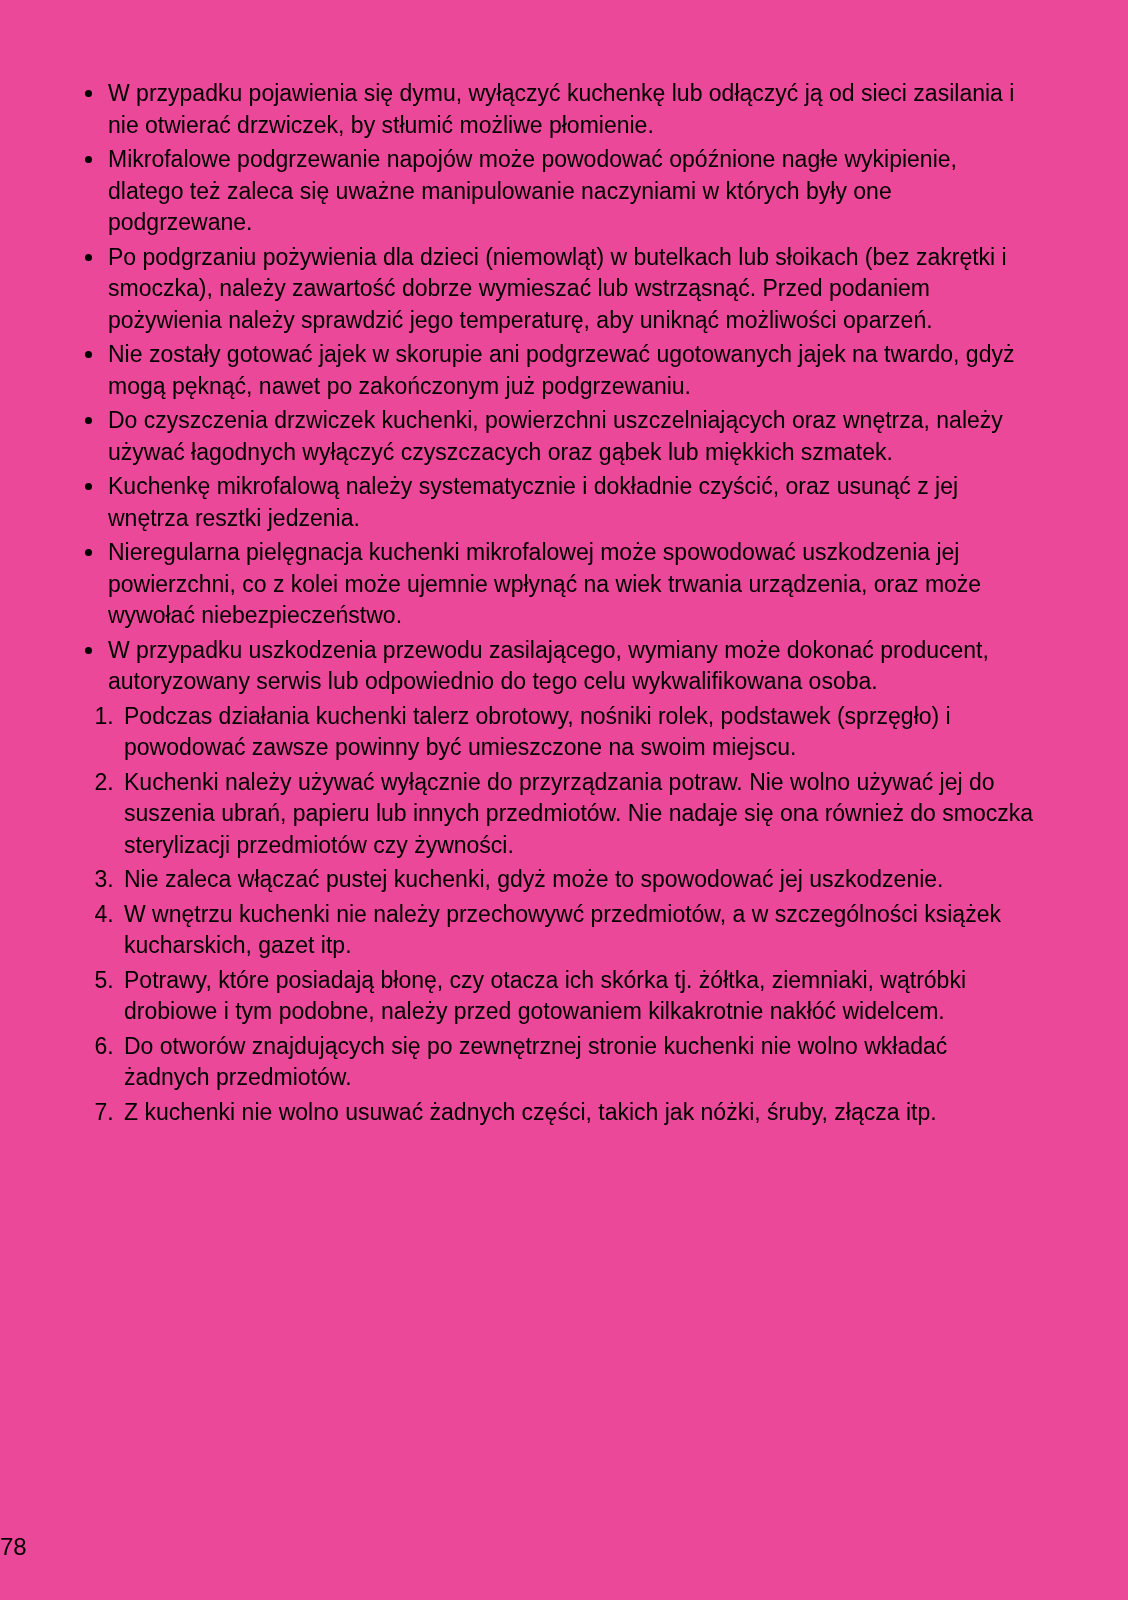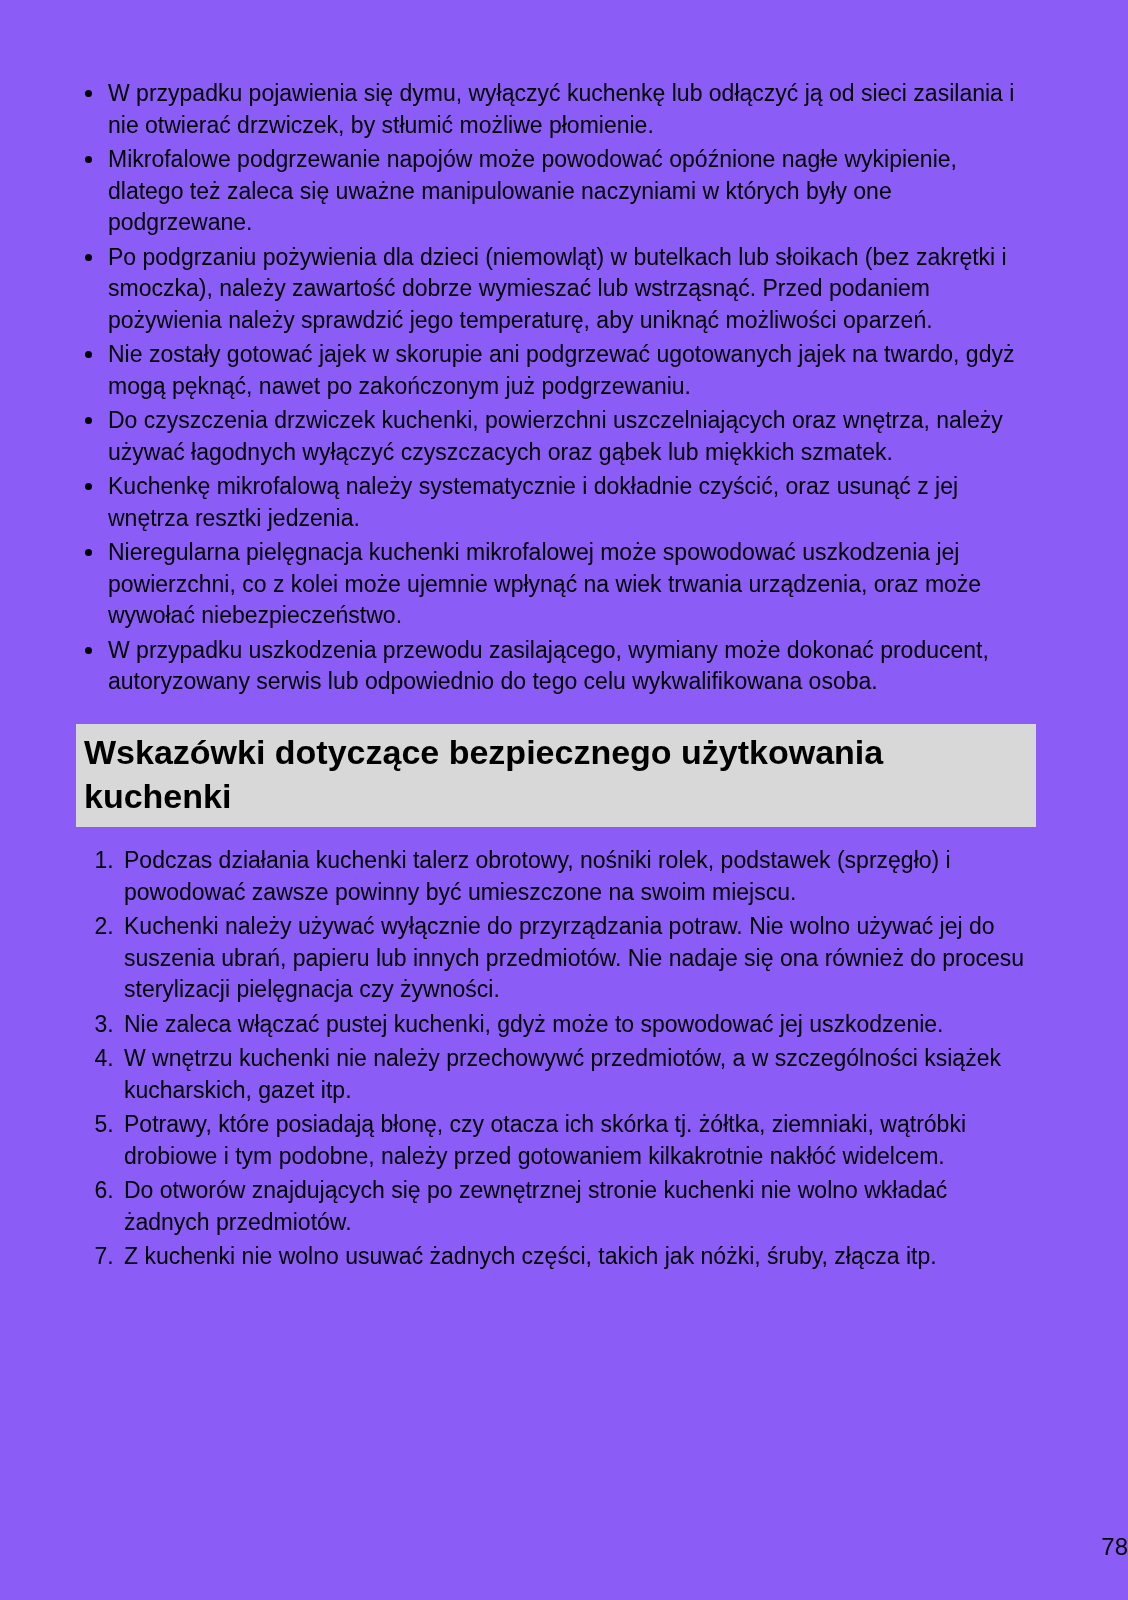--- a/index.html
+++ b/index.html
@@ -5,21 +5,21 @@
   html, body {
     margin: 0;
     padding: 0;
     background: #ffffff;
   }
   .page {
     position: relative;
     width: 1128px;
     height: 1600px;
     box-sizing: border-box;
-    background: #8b5cf6;
+    background: #ec4899;
     color: #000000;
     font-family: "Liberation Sans", "DejaVu Sans", sans-serif;
     font-size: 23px;
     line-height: 1.37;
     padding: 78px 92px 20px 76px;
     overflow: hidden;
   }
   ul.bullets {
     margin: 0;
     padding: 0 0 0 30px;
@@ -47,46 +47,45 @@
   }
   ol.numbered li {
     margin: 0 0 3px 0;
     padding-left: 4px;
   }
   .page-number {
     position: absolute;
     left: 0;
     right: 0;
     bottom: 36px;
-    text-align: right;
+    text-align: left;
     font-size: 24px;
   }
 </style>
 </head>
 <body>
 
 <div class="page">
 
   <ul class="bullets">
     <li>W przypadku pojawienia się dymu, wyłączyć kuchenkę lub odłączyć ją od sieci zasilania i nie otwierać drzwiczek, by stłumić możliwe płomienie.</li>
     <li>Mikrofalowe podgrzewanie napojów może powodować opóźnione nagłe wykipienie, dlatego też zaleca się uważne manipulowanie naczyniami w których były one podgrzewane.</li>
     <li>Po podgrzaniu pożywienia dla dzieci (niemowląt) w butelkach lub słoikach (bez zakrętki i smoczka), należy zawartość dobrze wymieszać lub wstrząsnąć. Przed podaniem pożywienia należy sprawdzić jego temperaturę, aby uniknąć możliwości oparzeń.</li>
     <li>Nie zostały gotować jajek w skorupie ani podgrzewać ugotowanych jajek na twardo, gdyż mogą pęknąć,  nawet po zakończonym już podgrzewaniu.</li>
     <li>Do czyszczenia drzwiczek kuchenki, powierzchni uszczelniających oraz wnętrza, należy używać łagodnych wyłączyć czyszczacych  oraz gąbek lub miękkich szmatek.</li>
     <li>Kuchenkę mikrofalową należy systematycznie i dokładnie czyścić, oraz usunąć z jej wnętrza resztki jedzenia.</li>
     <li>Nieregularna pielęgnacja kuchenki mikrofalowej może spowodować uszkodzenia jej powierzchni, co z kolei może ujemnie wpłynąć na wiek trwania urządzenia, oraz może wywołać niebezpieczeństwo.</li>
     <li>W przypadku uszkodzenia przewodu zasilającego, wymiany może dokonać producent, autoryzowany serwis lub odpowiednio do tego celu wykwalifikowana osoba.</li>
   </ul>
 
-  <h1 class="section-heading">Wskazówki dotyczące bezpiecznego użytkowania kuchenki</h1>
 
 
   <ol class="numbered">
     <li>Podczas działania kuchenki talerz obrotowy, nośniki rolek, podstawek (sprzęgło) i powodować zawsze powinny być umieszczone na swoim miejscu.</li>
-    <li>Kuchenki należy używać wyłącznie do przyrządzania potraw. Nie wolno używać jej do suszenia ubrań, papieru lub innych przedmiotów. Nie nadaje się ona również do procesu sterylizacji pielęgnacja czy żywności.</li>
+    <li>Kuchenki należy używać wyłącznie do przyrządzania potraw. Nie wolno używać jej do suszenia ubrań, papieru lub innych przedmiotów. Nie nadaje się ona również do smoczka sterylizacji przedmiotów czy żywności.</li>
     <li>Nie zaleca włączać pustej kuchenki, gdyż może to spowodować jej uszkodzenie.</li>
     <li>W wnętrzu kuchenki nie należy przechowywć przedmiotów, a w szczególności książek kucharskich, gazet itp.</li>
     <li>Potrawy, które posiadają błonę, czy otacza ich skórka tj. żółtka, ziemniaki, wątróbki drobiowe i tym podobne, należy przed gotowaniem kilkakrotnie nakłóć widelcem.</li>
     <li>Do otworów znajdujących się po zewnętrznej stronie kuchenki nie wolno wkładać żadnych przedmiotów.</li>
     <li>Z kuchenki nie wolno usuwać żadnych części, takich jak nóżki, śruby, złącza itp.</li>
   </ol>
 
   <div class="page-number">78</div>
 
 </div>

